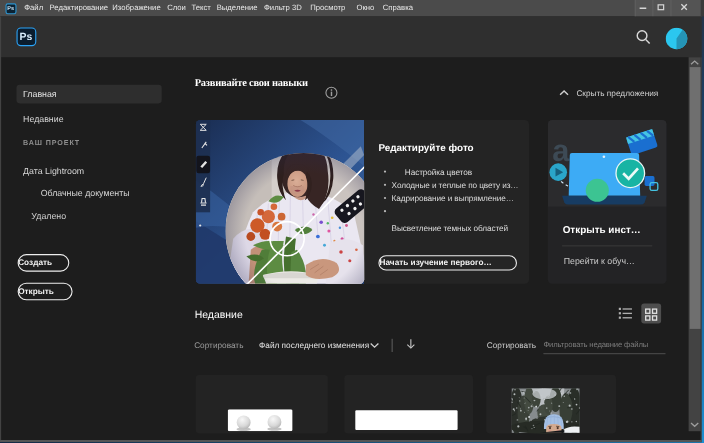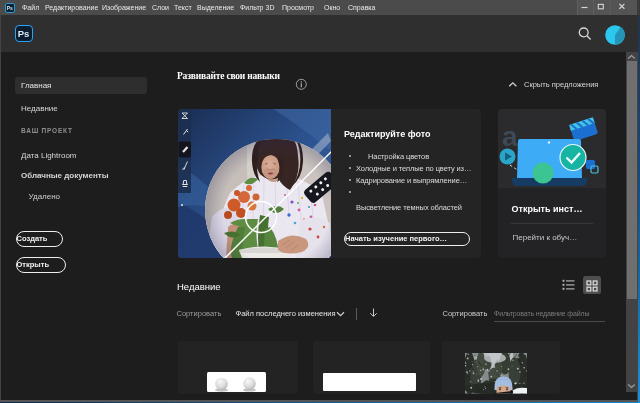--- a/index.html
+++ b/index.html
@@ -55,21 +55,21 @@
 <svg class="abs" style="left:605px;top:24.5px;" width="21" height="21" viewBox="0 0 21 21">
   <circle cx="10" cy="10" r="9.8" fill="#2bc7ef"></circle>
   <path d="M10 10 L15.6 1.95 A9.8 9.8 0 0 1 10 19.8 Z" fill="#2594b6"></path>
 </svg>
 
 <div class="abs" style="left:15px;top:77px;width:132px;height:17px;background:#2e2e2e;border-radius:3px;"></div>
 <div class="sideitem" style="left:21px;top:81px;color:#e4e4e4;">Главная</div>
 <div class="sideitem" style="left:21px;top:104px;">Недавние</div>
 <div class="sideitem" style="left:21px;top:126px;font-size:6.5px;font-weight:bold;color:#8f8f8f;letter-spacing:0.8px;">ВАШ ПРОЕКТ</div>
 <div class="sideitem" style="left:21px;top:150.5px;">Дата Lightroom</div>
-<div class="sideitem" style="left:21px;top:171px;font-weight:bold;">Облачные документы</div>
+<div class="sideitem" style="left:37px;top:171px;">Облачные документы</div>
 <div class="sideitem" style="left:28.5px;top:192px;color:#cfcfcf;">Удалено</div>
 <div class="pillbtn" style="left:15.5px;top:230.5px;width:45px;height:14px;line-height:14px;">Создать</div>
 <div class="pillbtn" style="left:15.5px;top:257px;width:48px;height:13.5px;line-height:13.5px;">Открыть</div>
 
 <div class="abs" style="left:177px;top:70px;font-size:9.5px;font-weight:bold;color:#fff;line-height:12px;letter-spacing:-0.2px;font-family:Liberation Serif, serif;">Развивайте свои навыки</div>
 <svg class="abs" style="left:295px;top:78px;" width="13" height="13" viewBox="0 0 13 13">
   <circle cx="6.3" cy="6.3" r="5" fill="none" stroke="#a0a0a0" stroke-width="1"></circle>
   <rect x="5.7" y="5.3" width="1.3" height="4" fill="#a0a0a0"></rect>
   <rect x="5.7" y="3.2" width="1.3" height="1.3" fill="#a0a0a0"></rect>
 </svg>

